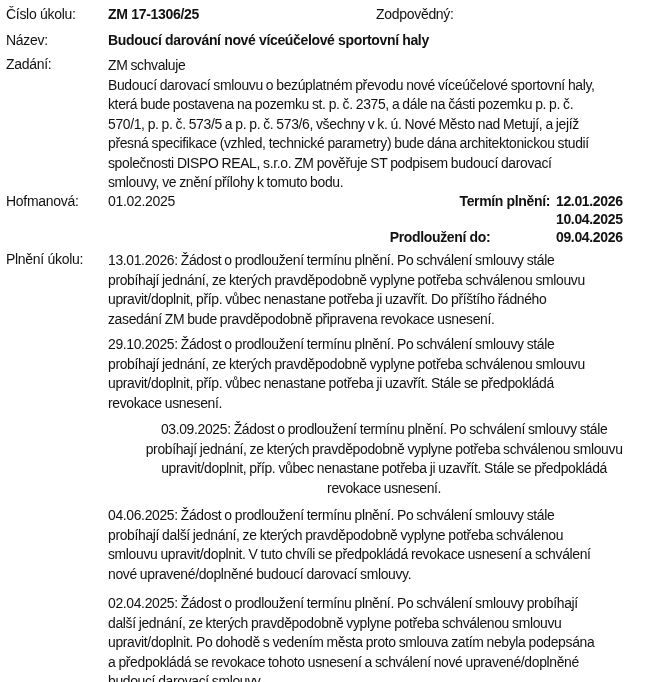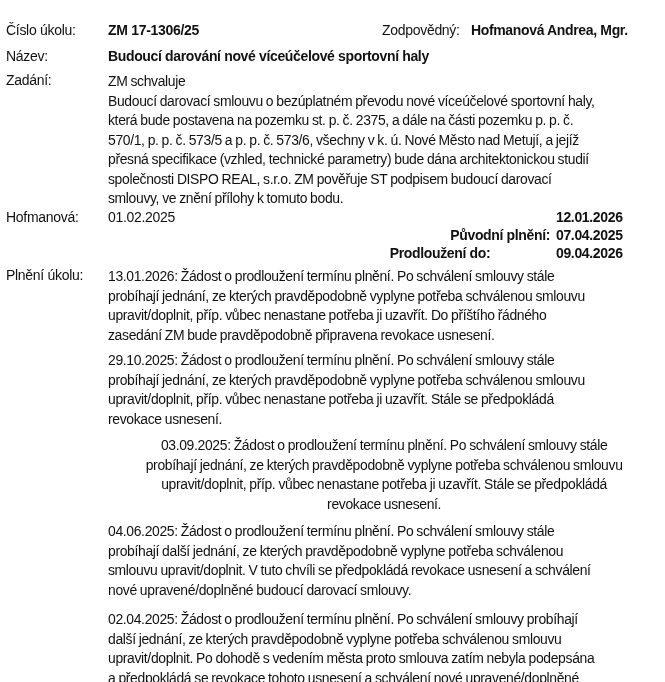--- a/index.html
+++ b/index.html
@@ -2,21 +2,21 @@
 <html><head>
 <meta charset="utf-8">
 <style>
   html, body { margin: 0; padding: 0; background: #ffffff; }
   body {
     width: 665px; height: 682px; overflow: hidden; position: relative;
     font-family: "Liberation Sans", sans-serif;
     color: #111111;
     font-size: 14px;
   }
-  .page { position: absolute; left: 0; top: 16px; width: 665px; height: 560px; }
+  .page { position: absolute; left: 0; top: 0; width: 665px; height: 560px; }
   .abs { position: absolute; white-space: nowrap; }
   .label { left: 6px; }
   .val { left: 108px; }
   .bold { font-weight: bold; }
   .block {
     position: absolute; left: 108px; width: 555px;
     line-height: 19.5px; white-space: normal;
     letter-spacing: -0.35px; word-spacing: -0.5px;
   }
   .block p { margin: 0; }
@@ -24,44 +24,43 @@
   .right-col { position: absolute; left: 330px; width: 220px; text-align: right; font-weight: bold; letter-spacing: -0.35px; }
   .right-val { position: absolute; left: 556px; font-weight: bold; letter-spacing: -0.35px; }
 </style>
 </head>
 <body>
 
 <div class="page">
 
   <div class="abs label label-text" style="top:6px;">Číslo úkolu:</div>
   <div class="abs val bold" style="top:6px; letter-spacing:-0.3px;">ZM 17-1306/25</div>
-  <div class="abs label-text" style="top:6px; left:376px;margin-left:6px;">Zodpovědný:</div>
-  <div class="abs bold" style="top:6px; left:471px; letter-spacing:-0.35px;">Hofmanová Andrea, Mgr.</div>
+  <div class="abs label-text" style="top:6px; left:376px;">Zodpovědný:</div>
 
   <div class="abs label label-text" style="top:32px;">Název:</div>
   <div class="abs val bold" style="top:32px; letter-spacing:-0.35px;">Budoucí darování nové víceúčelové sportovní haly</div>
 
   <div class="abs label label-text" style="top:56px;">Zadání:</div>
   <div class="block" style="top:56px;">
     <p style="white-space: nowrap; display: block; transform-origin: left top; transform: scaleX(0.995);">ZM schvaluje</p>
     <p style="white-space: nowrap; display: block; transform-origin: left top; transform: scaleX(0.995);">Budoucí darovací smlouvu o bezúplatném převodu nové víceúčelové sportovní haly,</p>
     <p style="white-space: nowrap; display: block; transform-origin: left top; transform: scaleX(0.995);">která bude postavena na pozemku st. p. č. 2375, a dále na části pozemku p. p. č.</p>
     <p style="white-space: nowrap; display: block; transform-origin: left top; transform: scaleX(0.995);">570/1, p. p. č. 573/5 a p. p. č. 573/6, všechny v k. ú. Nové Město nad Metují, a jejíž</p>
     <p style="white-space: nowrap; display: block; transform-origin: left top; transform: scaleX(0.995);">přesná specifikace (vzhled, technické parametry) bude dána architektonickou studií</p>
     <p style="white-space: nowrap; display: block; transform-origin: left top; transform: scaleX(0.995);">společnosti DISPO REAL, s.r.o. ZM pověřuje ST podpisem budoucí darovací</p>
     <p style="white-space: nowrap; display: block; transform-origin: left top; transform: scaleX(0.995);">smlouvy, ve znění přílohy k tomuto bodu.</p>
   </div>
 
   <div class="abs label label-text" style="top:193px;">Hofmanová:</div>
   <div class="abs val" style="top:193px; letter-spacing:-0.3px;">01.02.2025</div>
 
+  <div class="right-col" style="top:193px;">Termín plnění:</div>
   <div class="right-val" style="top:193px;">12.01.2026</div>
 
-  <div class="right-col" style="top:211px;">Původní plnění:</div>
-  <div class="right-val" style="top:211px;">07.04.2025</div>
+  <div class="right-val" style="top:211px;">10.04.2025</div>
 
   <div class="right-col" style="top:229px;text-align:center;">Prodloužení do:</div>
   <div class="right-val" style="top:229px;">09.04.2026</div>
 
   <div class="abs label label-text" style="top:251px;">Plnění úkolu:</div>
 
   <div class="block" style="top:251px;">
     <p style="white-space: nowrap; display: block; transform-origin: left top; transform: scaleX(0.995);">13.01.2026: Žádost o prodloužení termínu plnění. Po schválení smlouvy stále</p>
     <p style="white-space: nowrap; display: block; transform-origin: left top; transform: scaleX(0.995);">probíhají jednání, ze kterých pravděpodobně vyplyne potřeba schválenou smlouvu</p>
     <p style="white-space: nowrap; display: block; transform-origin: left top; transform: scaleX(0.995);">upravit/doplnit, příp. vůbec nenastane potřeba ji uzavřít. Do příštího řádného</p>

